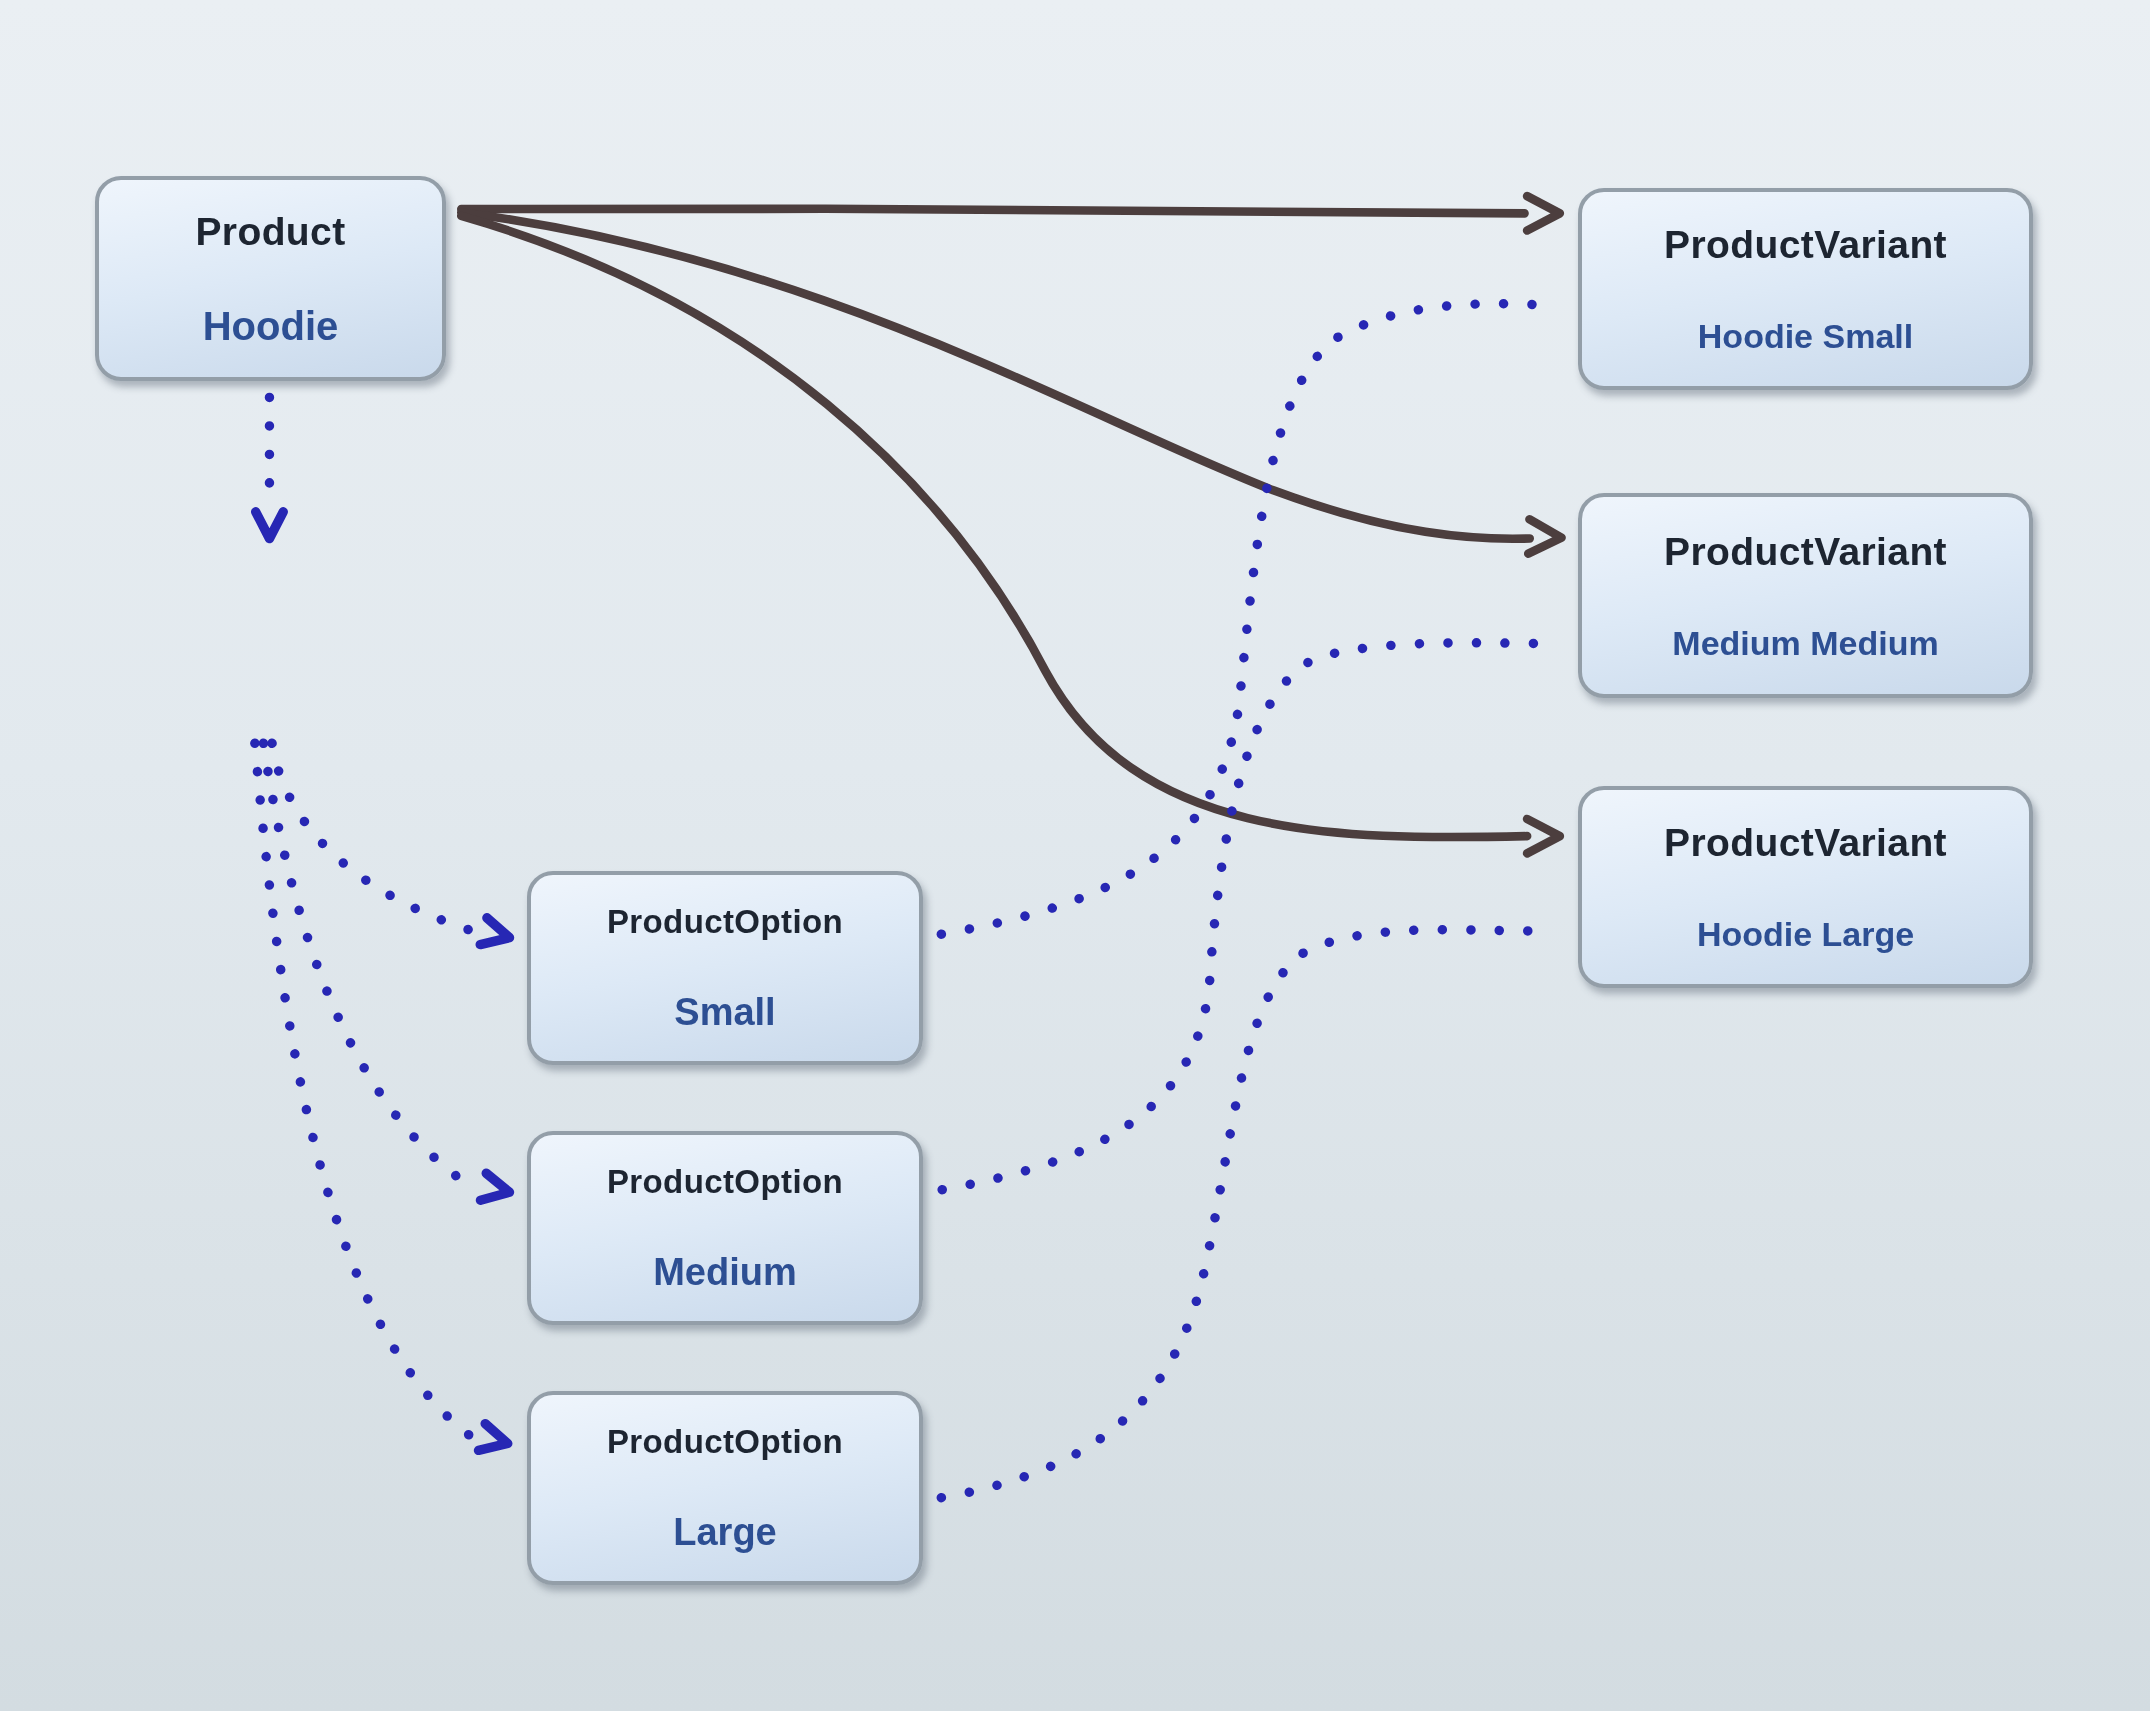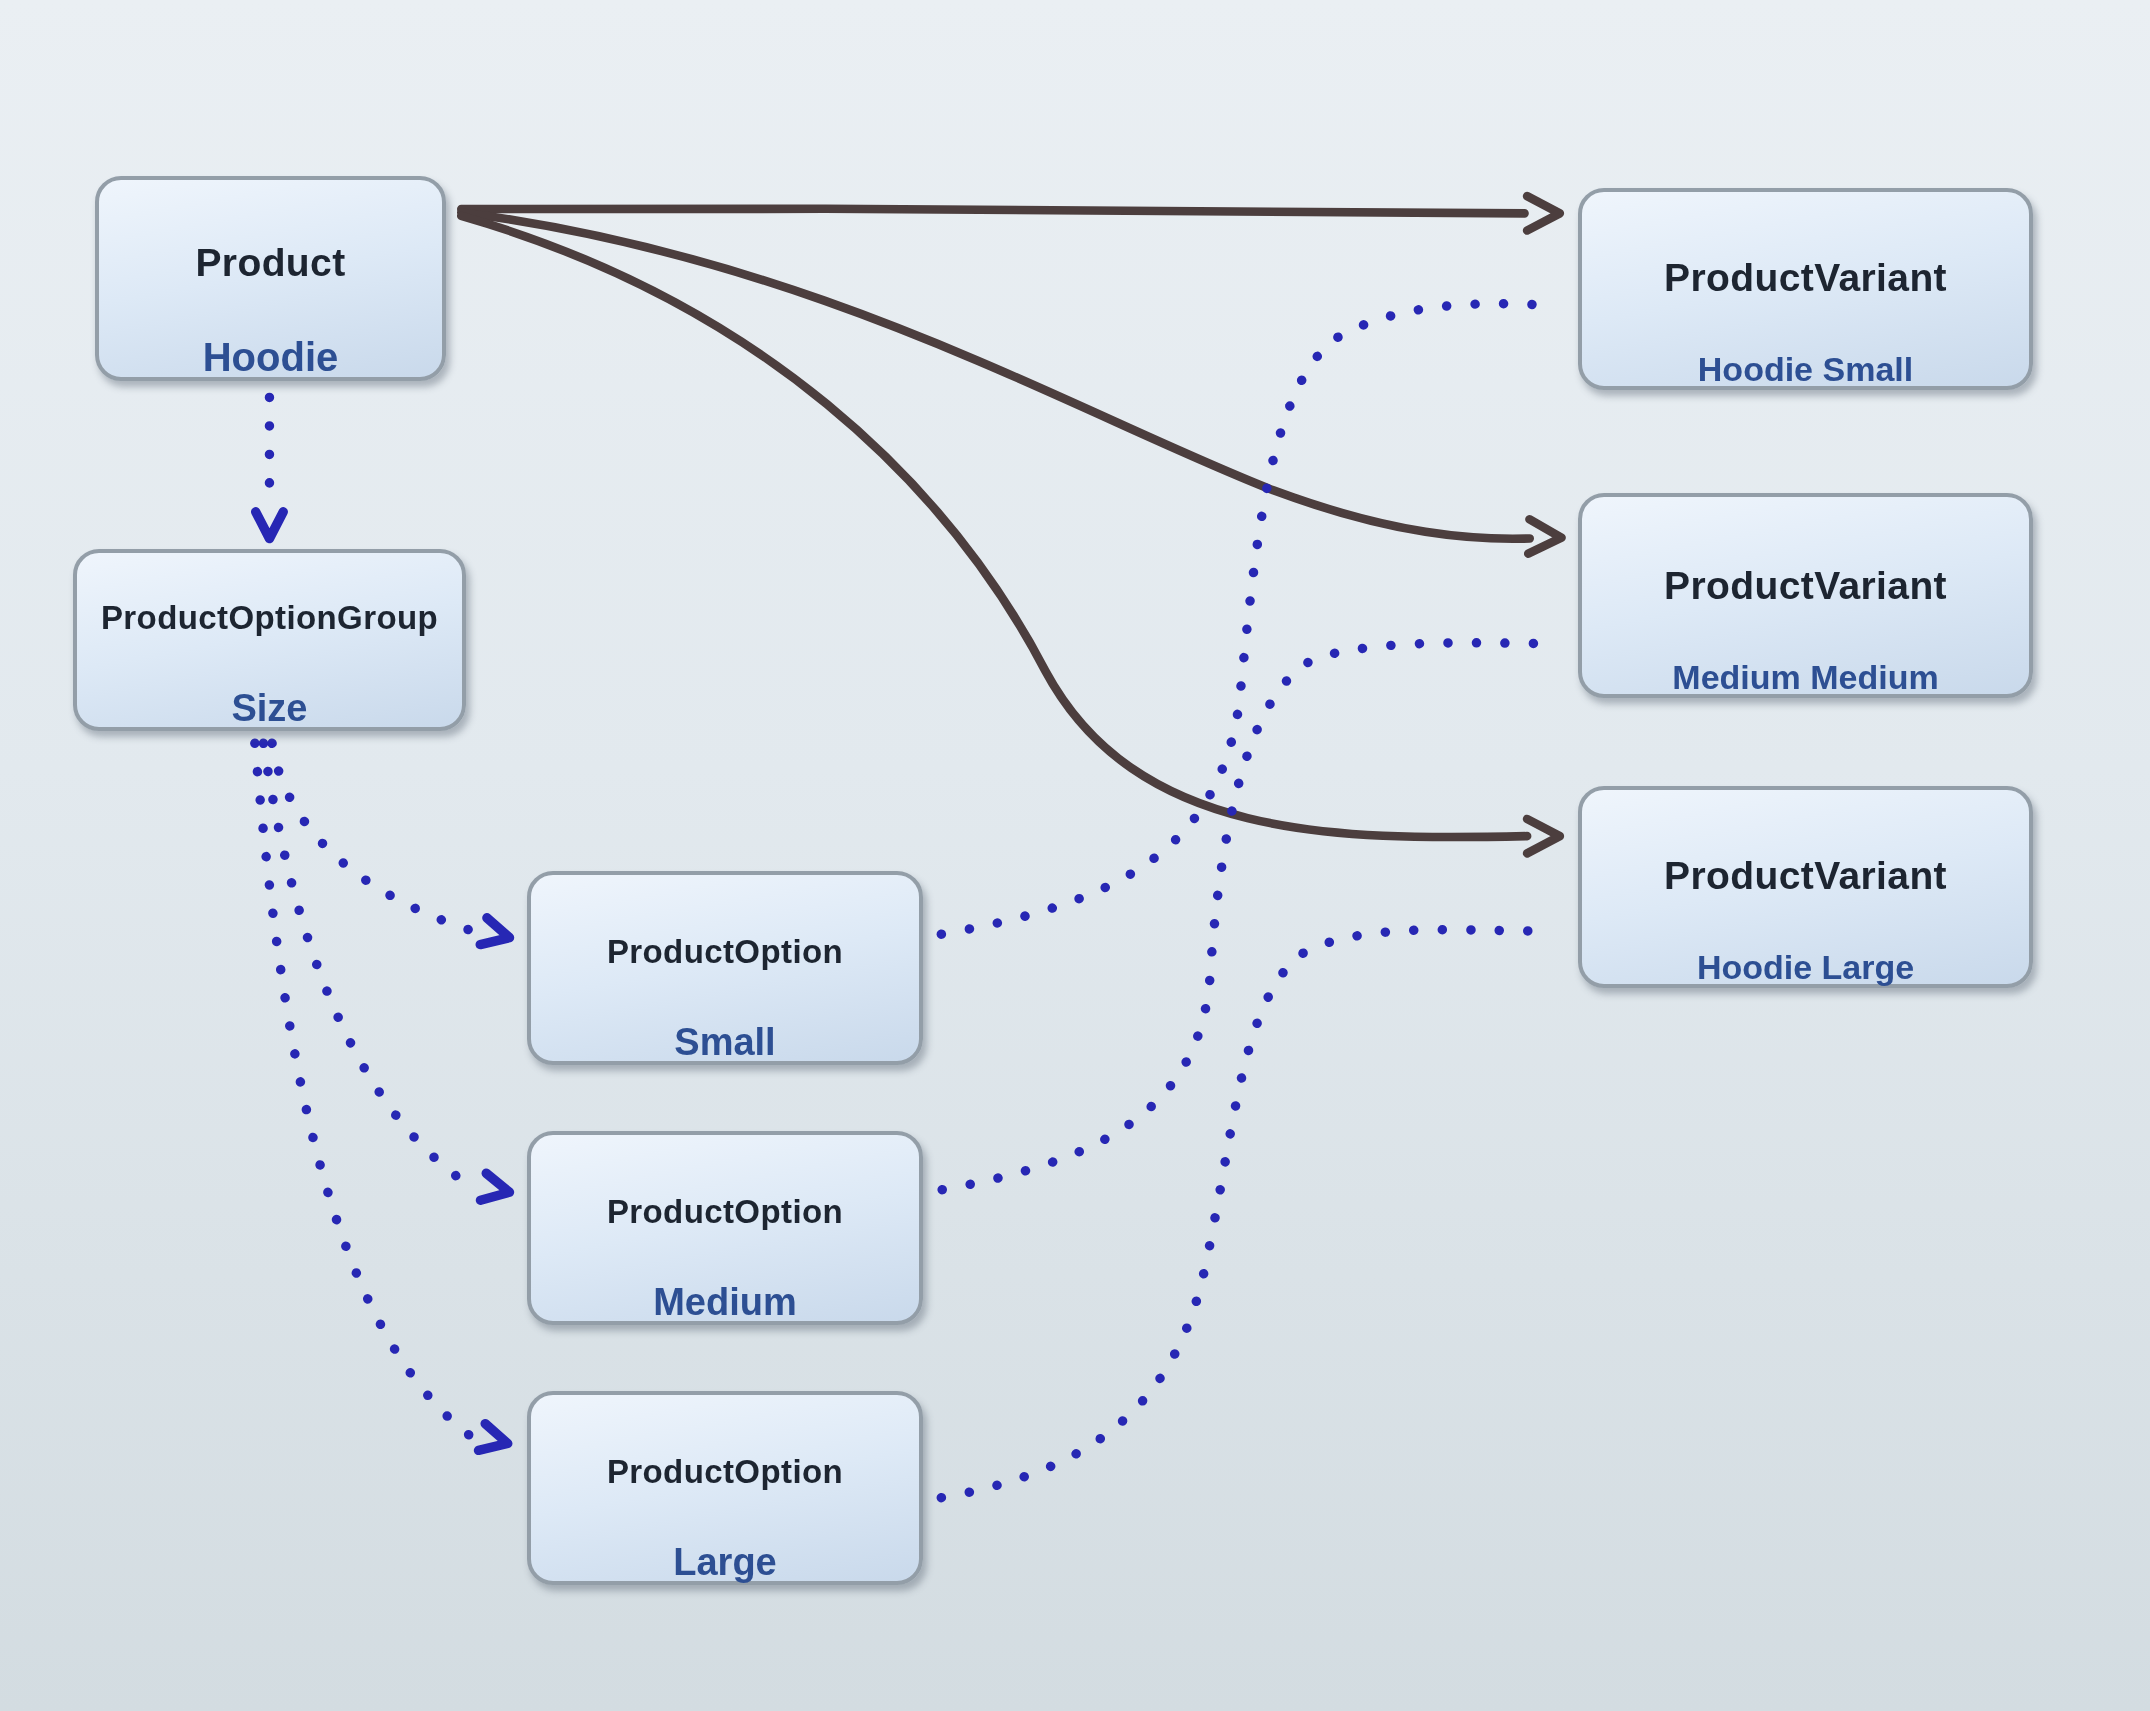--- a/index.html
+++ b/index.html
@@ -29,21 +29,21 @@
   .head{fill:none;stroke-linecap:round;stroke-linejoin:round;}
   .head-solid{stroke:var(--solid-edge);stroke-width:10;}
   .head-dotted{stroke:var(--dotted-edge);stroke-width:11;}
   .node{
     position:absolute;
     box-sizing:border-box;
     border:4.3px solid var(--node-border);
     border-radius:26px;
     background:linear-gradient(170deg,var(--node-fill-top) 0%,var(--node-fill-mid) 48%,var(--node-fill-bottom) 100%);
     box-shadow:3.4px 6px 7.7px rgba(99,111,125,0.45);
-    display:flex;flex-direction:column;align-items:center;justify-content:flex-end;
+    display:flex;flex-direction:column;align-items:center;justify-content:center;
     gap:49px;text-align:center;
   }
   .node-title{font-weight:bold;color:var(--node-title);font-size:39px;line-height:1;letter-spacing:0.4px;}
   .node-value{font-weight:bold;color:var(--node-value);font-size:40px;line-height:1;margin-top:6px;}
   .node.compact .node-title{font-size:33px;}
   .node.compact .node-value{font-size:38px;}
   .node.variant .node-title{font-size:39px;}
   .node.variant .node-value{font-size:34px;}
 </style>
 </head>
@@ -77,24 +77,20 @@
     <path class="edge-dotted" d="M 1094 1086 C 1300 1050 1415 988 1440 820 C 1458 650 1472 458 1550 395 C 1630 346 1742 352 1806 355"></path>
     <path class="edge-dotted" d="M 1095 1383 C 1280 1350 1392 1290 1406 1140 C 1418 960 1452 800 1530 765 C 1612 740 1742 749 1805 748"></path>
     <path class="edge-dotted" d="M 1094 1741 C 1255 1713 1360 1645 1398 1485 C 1435 1320 1440 1175 1508 1112 C 1575 1068 1722 1084 1795 1082"></path>
   </svg>
 
   <div class="node" style="left:95px;top:176px;width:351px;height:205px;">
     <div class="node-title">Product</div>
     <div class="node-value">Hoodie</div>
   </div>
 
-  <div class="node compact" style="left:73px;top:549px;width:393px;height:182px;">
-    <div class="node-title">ProductOptionGroup</div>
-    <div class="node-value">Size</div>
-  </div>
 
   <div class="node compact" style="left:527px;top:871px;width:396px;height:194px;">
     <div class="node-title">ProductOption</div>
     <div class="node-value">Small</div>
   </div>
 
   <div class="node compact" style="left:527px;top:1131px;width:396px;height:194px;">
     <div class="node-title">ProductOption</div>
     <div class="node-value">Medium</div>
   </div>

